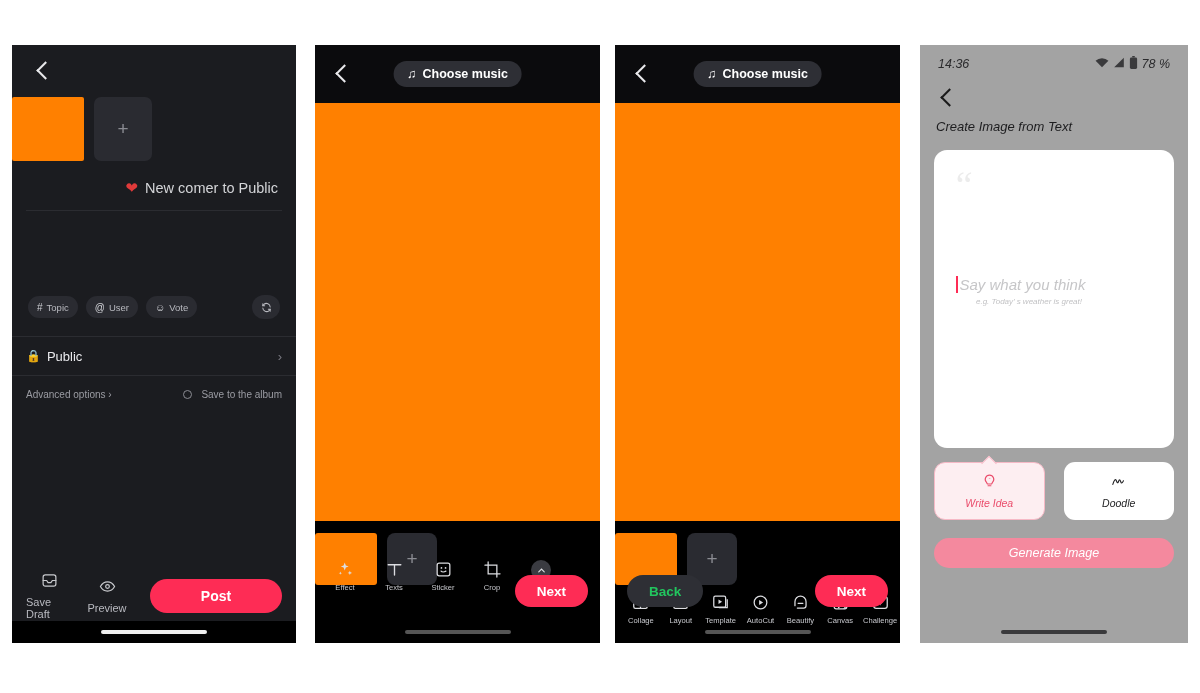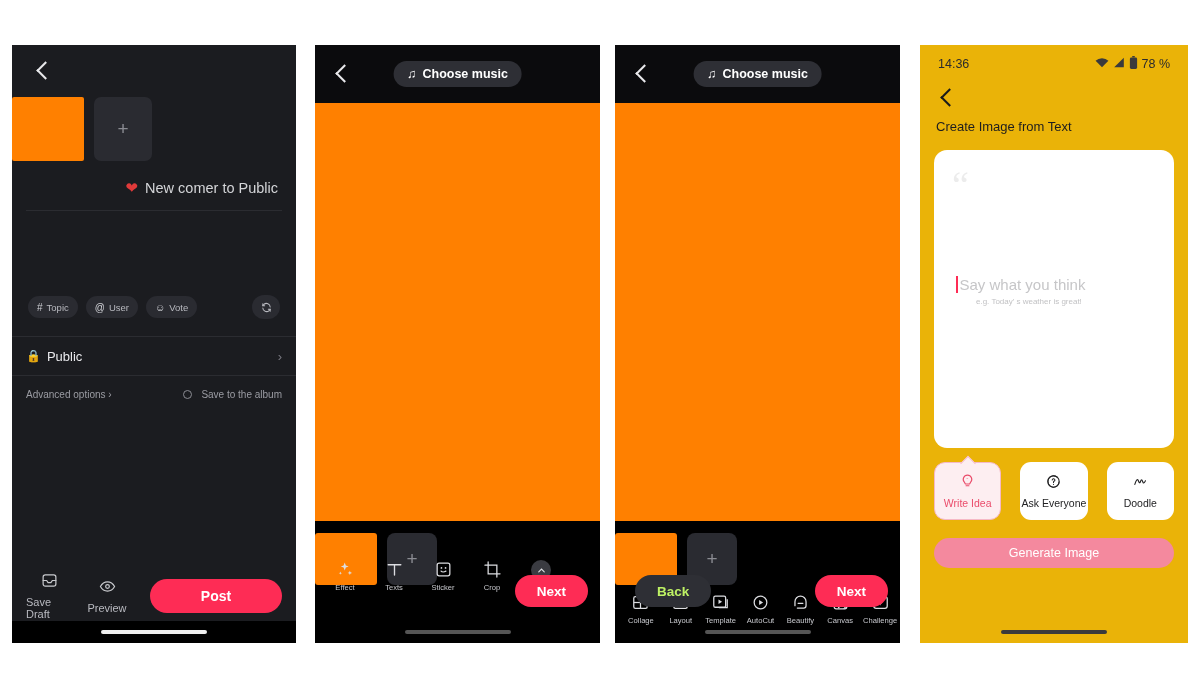--- a/index.html
+++ b/index.html
@@ -17,21 +17,21 @@
     top: 45px;
     height: 598px;
     overflow: hidden;
   }
   .phone.dark { background: #1b1c20; }
 
   
   #panel1 { left: 12px;  width: 284px; }
   #panel2 { left: 315px; width: 285px; }
   #panel3 { left: 615px; width: 285px; }
-  #panel4 { left: 920px; width: 268px; background: #eab308; }
+  #panel4 { left: 920px; width: 268px; background: #a3a3a3; font-style: italic; }
 
   
   .backchev {
     width: 22px; height: 22px;
     position: relative;
   }
   .backchev::before {
     content: "";
     position: absolute;
     left: 7px; top: 4px;
@@ -224,22 +224,22 @@
   }
 
   .next-btn {
     position: absolute; right: 12px; bottom: 36px;
     background: #fe2c55; color: #fff;
     height: 32px; padding: 0 22px; border-radius: 17px;
     display: flex; align-items: center; justify-content: center;
     font-size: 13.5px; font-weight: 700;
   }
   .back-btn {
-    position: absolute; left: 20px; bottom: 36px;
-    background: #2e2f35; color: #bef264;
+    position: absolute; left: 12px; bottom: 36px;
+    background: #2e2f35; color: #22c55e;
     height: 32px; padding: 0 22px; border-radius: 17px;
     display: flex; align-items: center; justify-content: center;
     font-size: 13.5px; font-weight: 700;
   }
 
   
   #panel3 .toolrow3 {
     position: absolute; left: 0; right: 0; top: 72px;
     display: flex; padding-left: 6px;
     overflow: hidden;
@@ -605,31 +605,20 @@
           <svg width="17" height="17" viewBox="0 0 24 24" fill="none" stroke="#ea4c6b" stroke-width="1.6">
             <path d="M12 3a6 6 0 0 1 4.2 10.3L15 15.5h-6l-1.2-2.2A6 6 0 0 1 12 3z"></path>
             <path d="M10 18h4" stroke-linecap="round"></path>
             <text x="12" y="11.3" font-size="6" fill="#ea4c6b" stroke="none" text-anchor="middle" font-family="Liberation Serif, serif">“</text>
           </svg>
         </span>
         <span>Write Idea</span>
       </div>
       <div class="opt">
         <span>
-          <svg width="17" height="17" viewBox="0 0 24 24" fill="none" stroke="#232325" stroke-width="1.5">
-            <path d="M20 12a8 8 0 1 1-3-6.2V5"></path>
-            <circle cx="12" cy="12" r="8"></circle>
-            <path d="M10.2 9.8a1.9 1.9 0 1 1 2.5 1.9c-.5.2-.7.7-.7 1.2v.4" stroke-linecap="round"></path>
-            <circle cx="12" cy="16" r="0.8" fill="#232325" stroke="none"></circle>
-          </svg>
-        </span>
-        <span>Ask Everyone</span>
-      </div>
-      <div class="opt">
-        <span>
           <svg width="17" height="17" viewBox="0 0 24 24" fill="none" stroke="#232325" stroke-width="1.6" stroke-linecap="round">
             <path d="M4 16c2-7 4-8 5-5s2 4 3 1 2-3 3 0 2 3 4-1"></path>
           </svg>
         </span>
         <span>Doodle</span>
       </div>
     </div>
 
     <div class="gen-btn">Generate Image</div>
     <div class="home-indicator" style="background:#3a3a3c;"></div>

